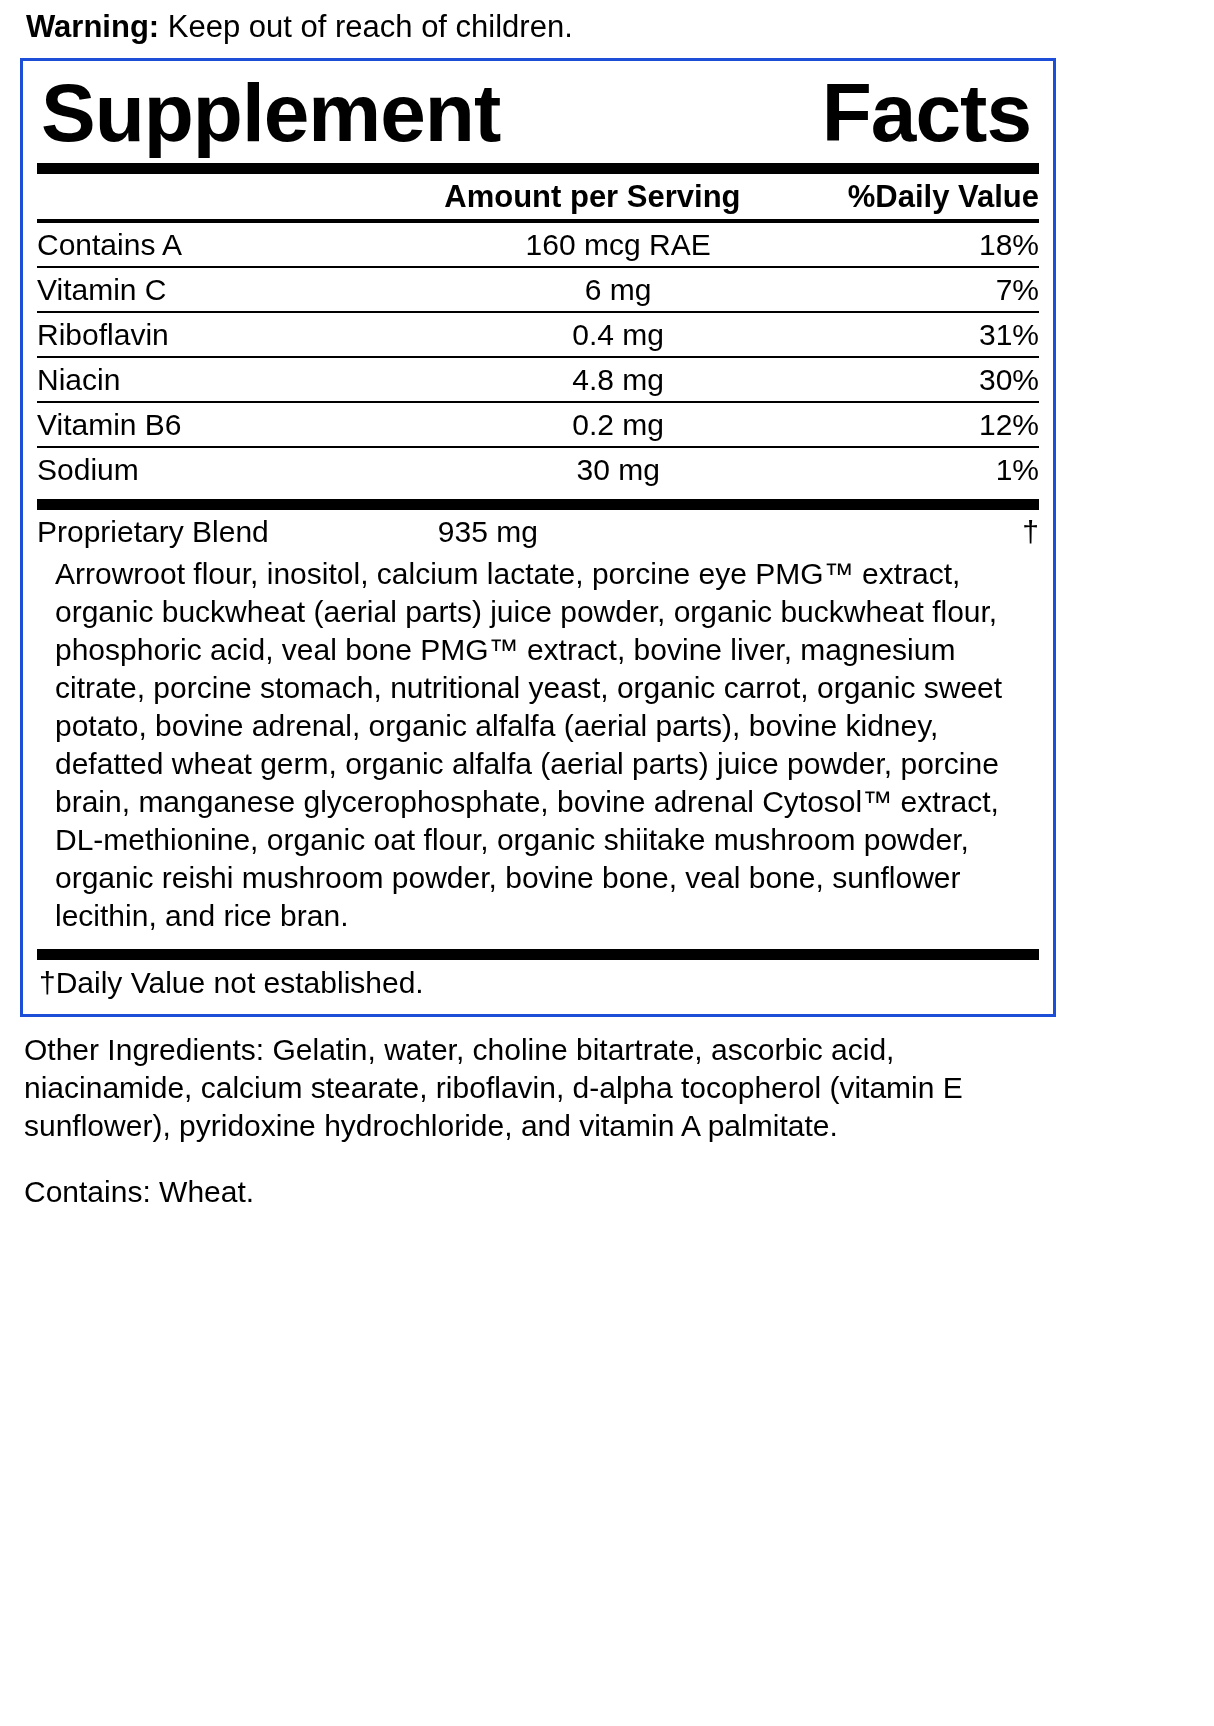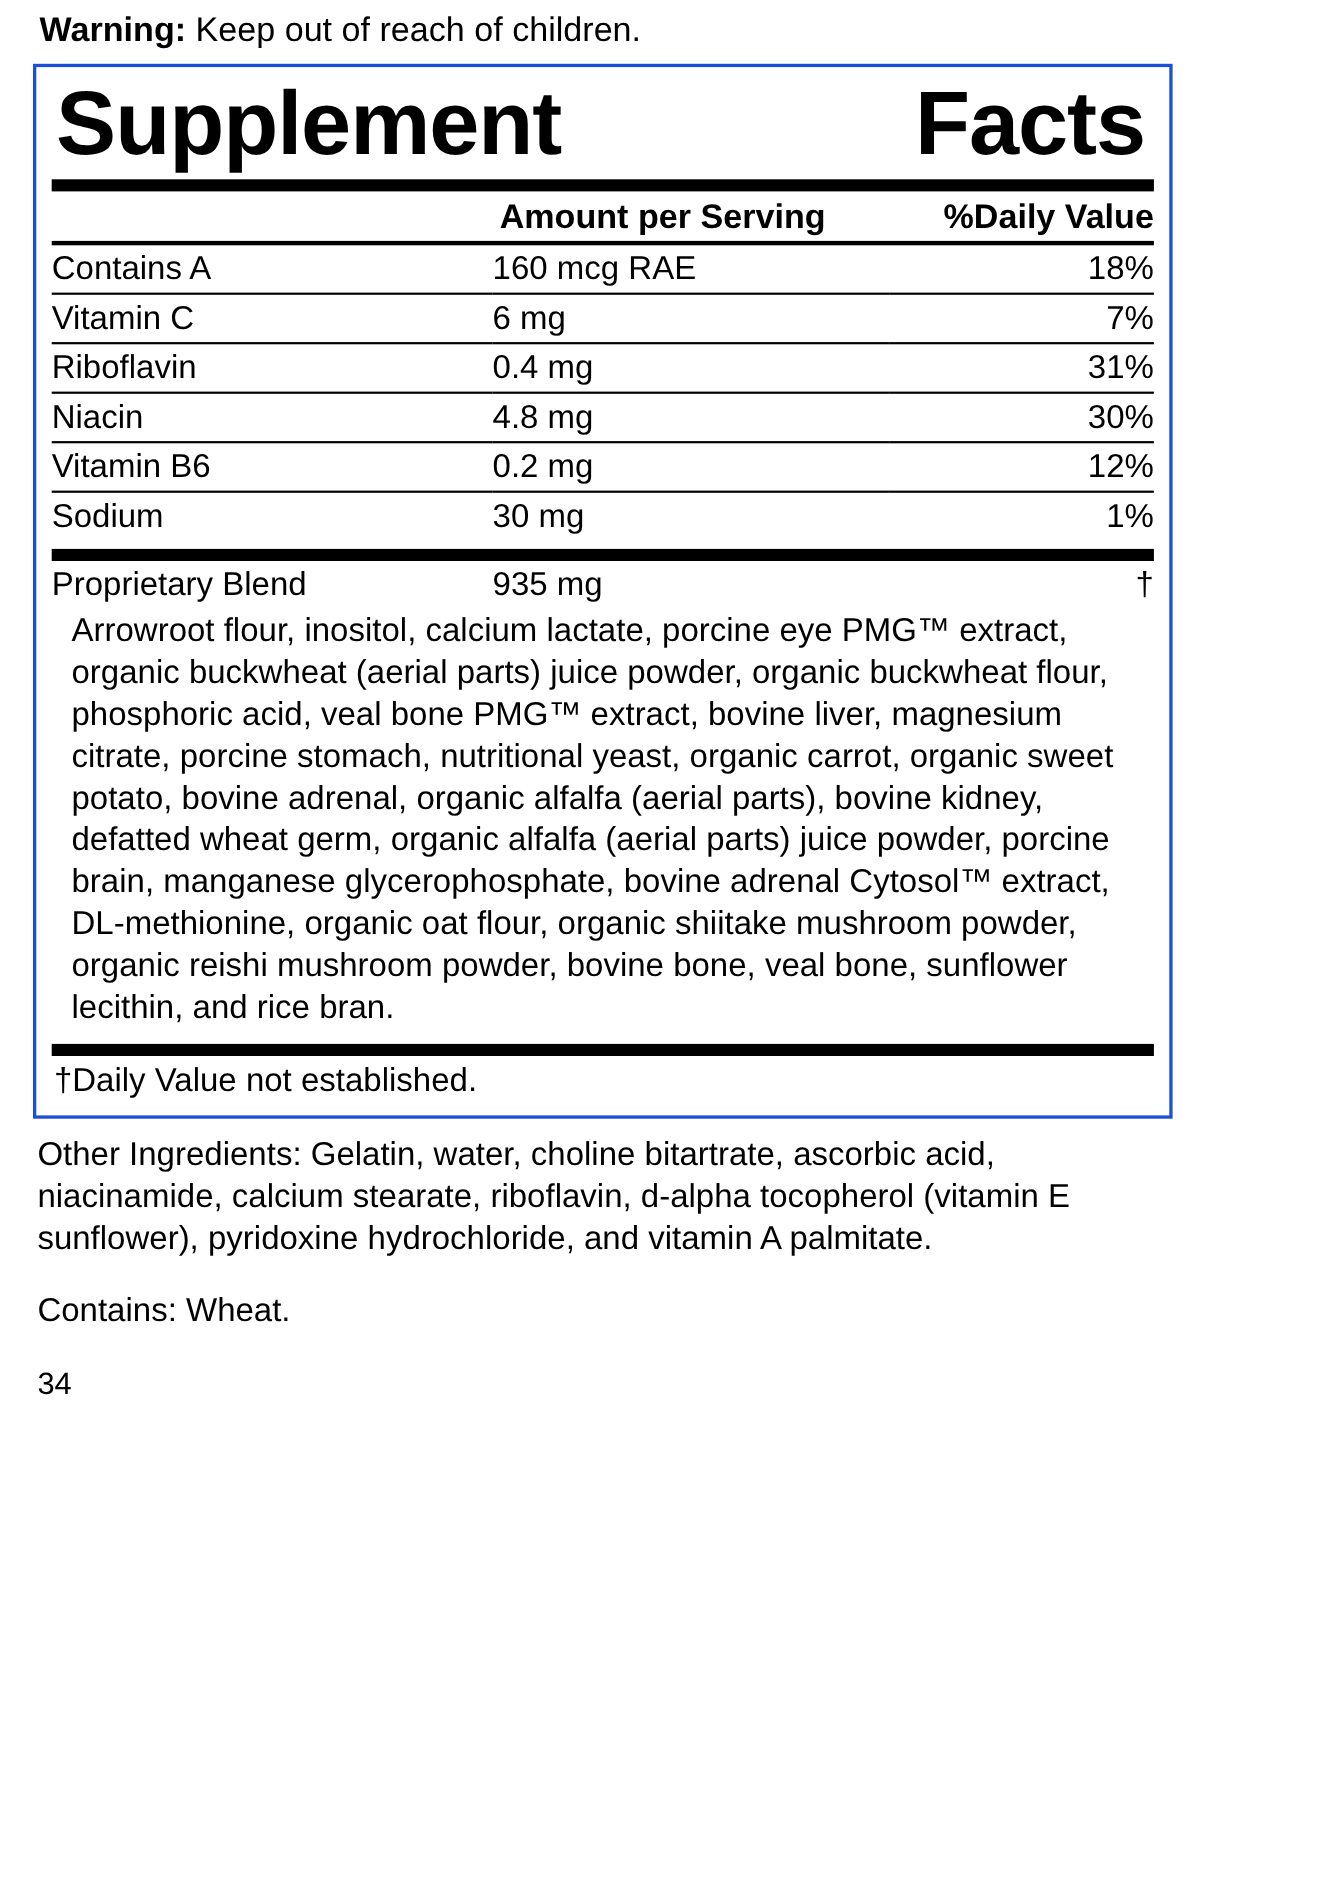--- a/index.html
+++ b/index.html
@@ -14,21 +14,20 @@
     color: #000000;
     position: relative;
     overflow: hidden;
   }
   .page {
     position: relative;
     width: 1076px;
     height: 1726px;
     box-sizing: border-box;
     padding: 0 18px;
-    margin-left: 10px;
   }
   
   .warning {
     font-size: 31px;
     line-height: 38px;
     padding: 8px 0 12px 8px;
     white-space: nowrap;
   }
   .warning b {
     font-weight: bold;
@@ -66,21 +65,21 @@
   table.sf {
     width: 100%;
     border-collapse: collapse;
     font-size: 30px;
   }
   table.sf td, table.sf th {
     padding: 5px 0 4px 0;
     vertical-align: bottom;
   }
   .col-name { text-align: left; width: 40%; }
-  .col-amt  { text-align: left; width: 36%; }
+  .col-amt  { text-align: center; width: 36%; }
   .col-dv   { text-align: right; width: 24%; }
   .hdr-row th {
     font-weight: bold;
     font-size: 31px;
     padding-bottom: 8px;
     padding-top: 6px;
   }
   .hdr-amt { text-align: right; padding-right: 58px !important; }
   .hdr-dv { text-align: right; }
   .nutrient-row td {
@@ -207,15 +206,14 @@
     <div class="rule-thick"></div>
 
     <div class="dv-note">†Daily Value not established.</div>
 
   </div>
 
   <div class="other-ing">Other Ingredients: Gelatin, water, choline bitartrate, ascorbic acid, niacinamide, calcium stearate, riboflavin, d-alpha tocopherol (vitamin E sunflower), pyridoxine hydrochloride, and vitamin A palmitate.</div>
 
   <div class="contains">Contains: Wheat.</div>
 
-  <div class="page-num">34</div>
 
 </div>
 
 </body></html>

